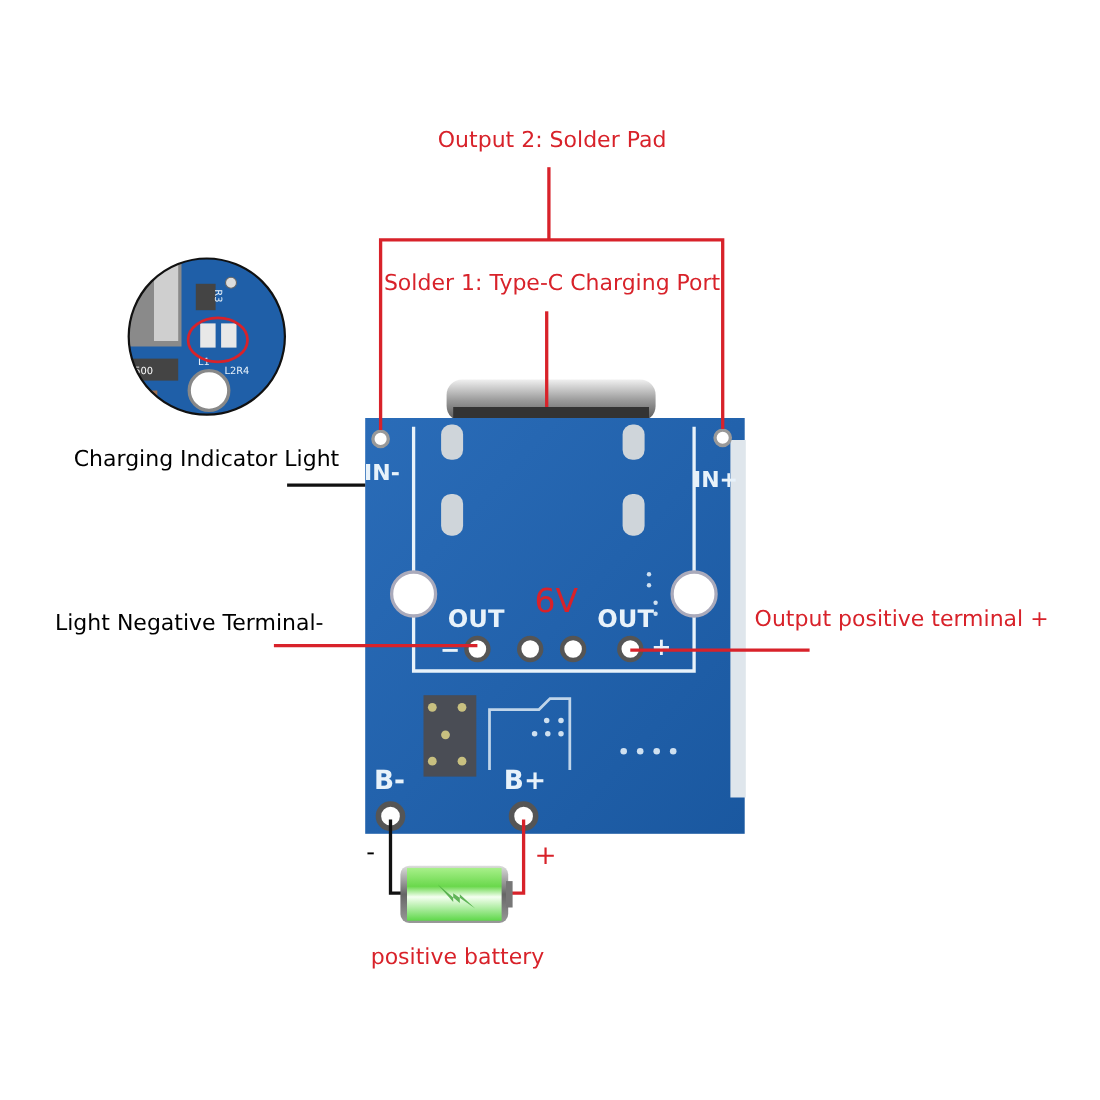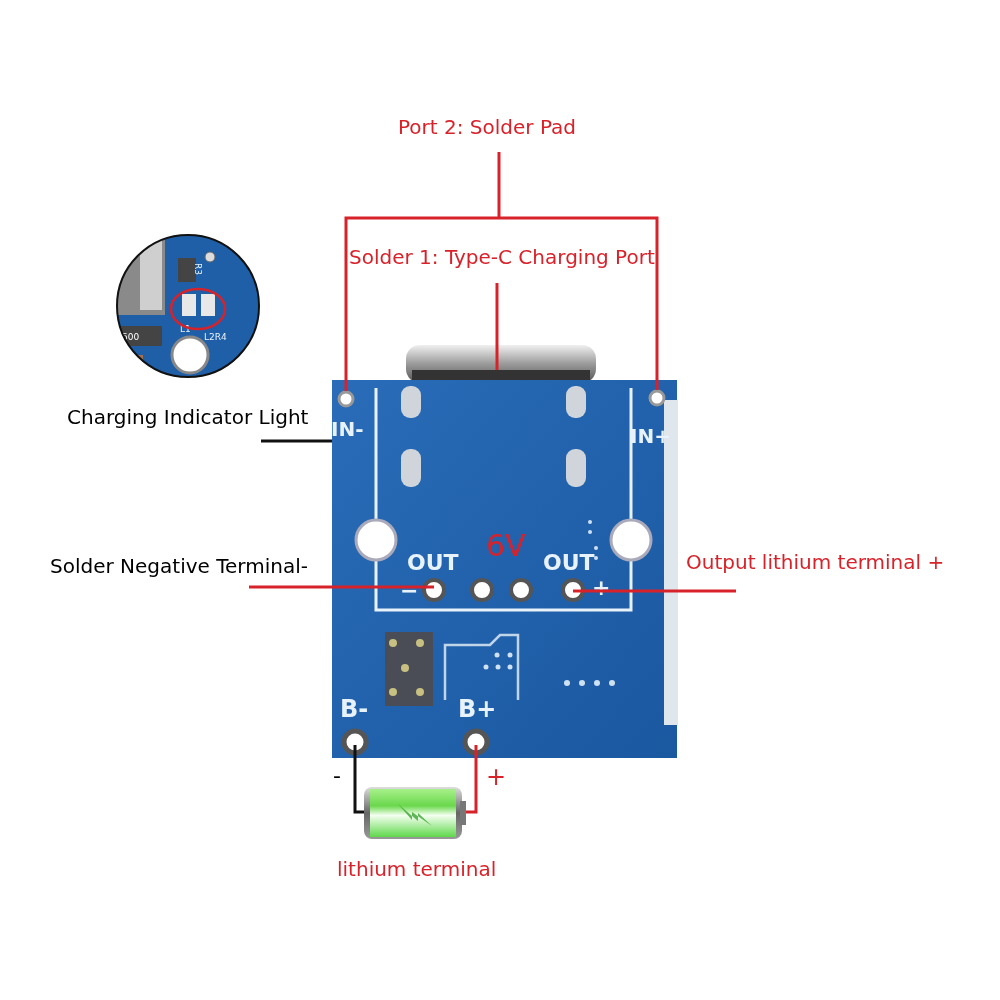--- a/index.html
+++ b/index.html
@@ -138,20 +138,20 @@
   </g>
 
   <g>
     <rect x="364" y="787" width="98" height="52" rx="8" fill="url(#capg)"></rect>
     <rect x="370" y="789" width="86" height="48" fill="url(#battg)"></rect>
     <rect x="460" y="801" width="6" height="24" fill="#777"></rect>
     <path d="M398 804 L418 821 L418 813 L432 826 L412 812 L412 820 Z" fill="#3fa336" opacity="0.8"></path>
   </g>
 </svg>
 
-<div class="lbl red" style="left:398px;top:115px;">Port 2: Solder Pad</div>
+<div class="lbl red" style="left:398px;top:115px;">Output 2: Solder Pad</div>
 <div class="lbl red" style="left:349px;top:245px;">Solder 1: Type-C Charging Port</div>
 <div class="lbl blk" style="left:67px;top:405px;">Charging Indicator Light</div>
-<div class="lbl blk" style="left:50px;top:554px;">Solder Negative Terminal-</div>
-<div class="lbl red" style="left:686px;top:550px;">Output lithium terminal +</div>
+<div class="lbl blk" style="left:50px;top:554px;">Light Negative Terminal-</div>
+<div class="lbl red" style="left:686px;top:550px;">Output positive terminal +</div>
 <div class="lbl blk" style="left:333px;top:763px;font-size:22px;">-</div>
 <div class="lbl red" style="left:486px;top:763px;font-size:24px;">+</div>
-<div class="lbl red" style="left:337px;top:857px;">lithium terminal</div>
+<div class="lbl red" style="left:337px;top:857px;">positive battery</div>
 
 </body></html>

